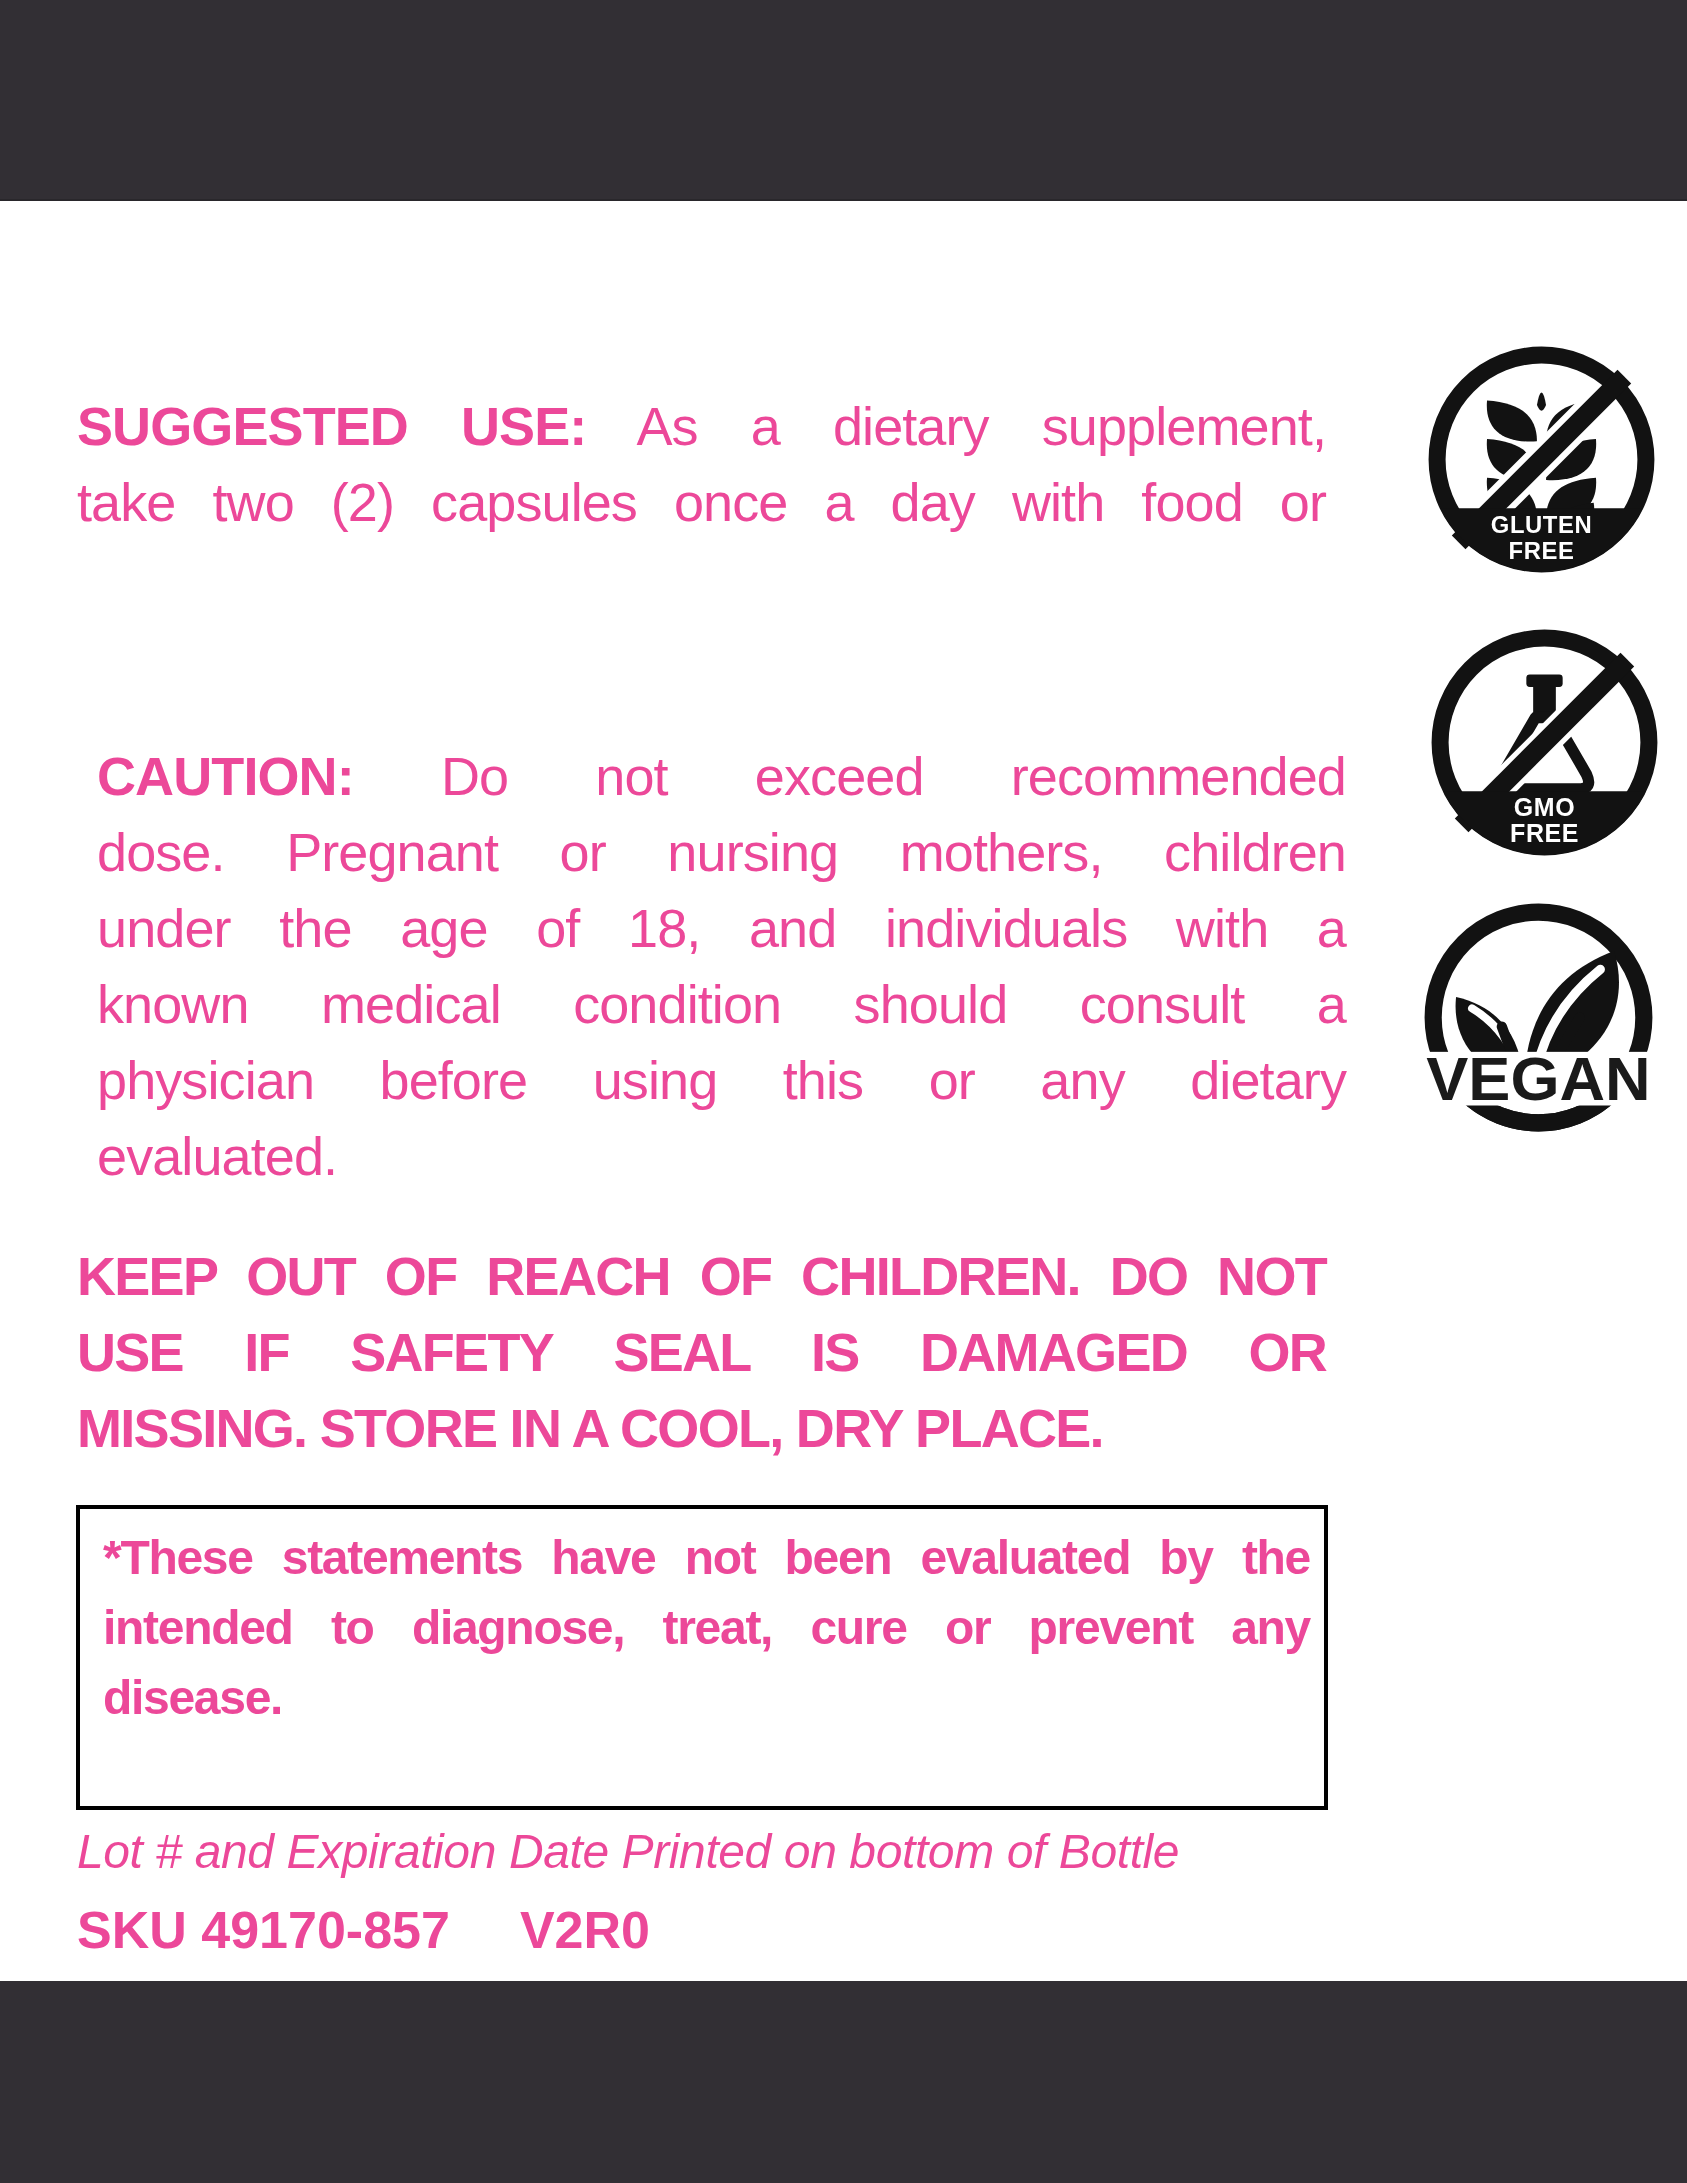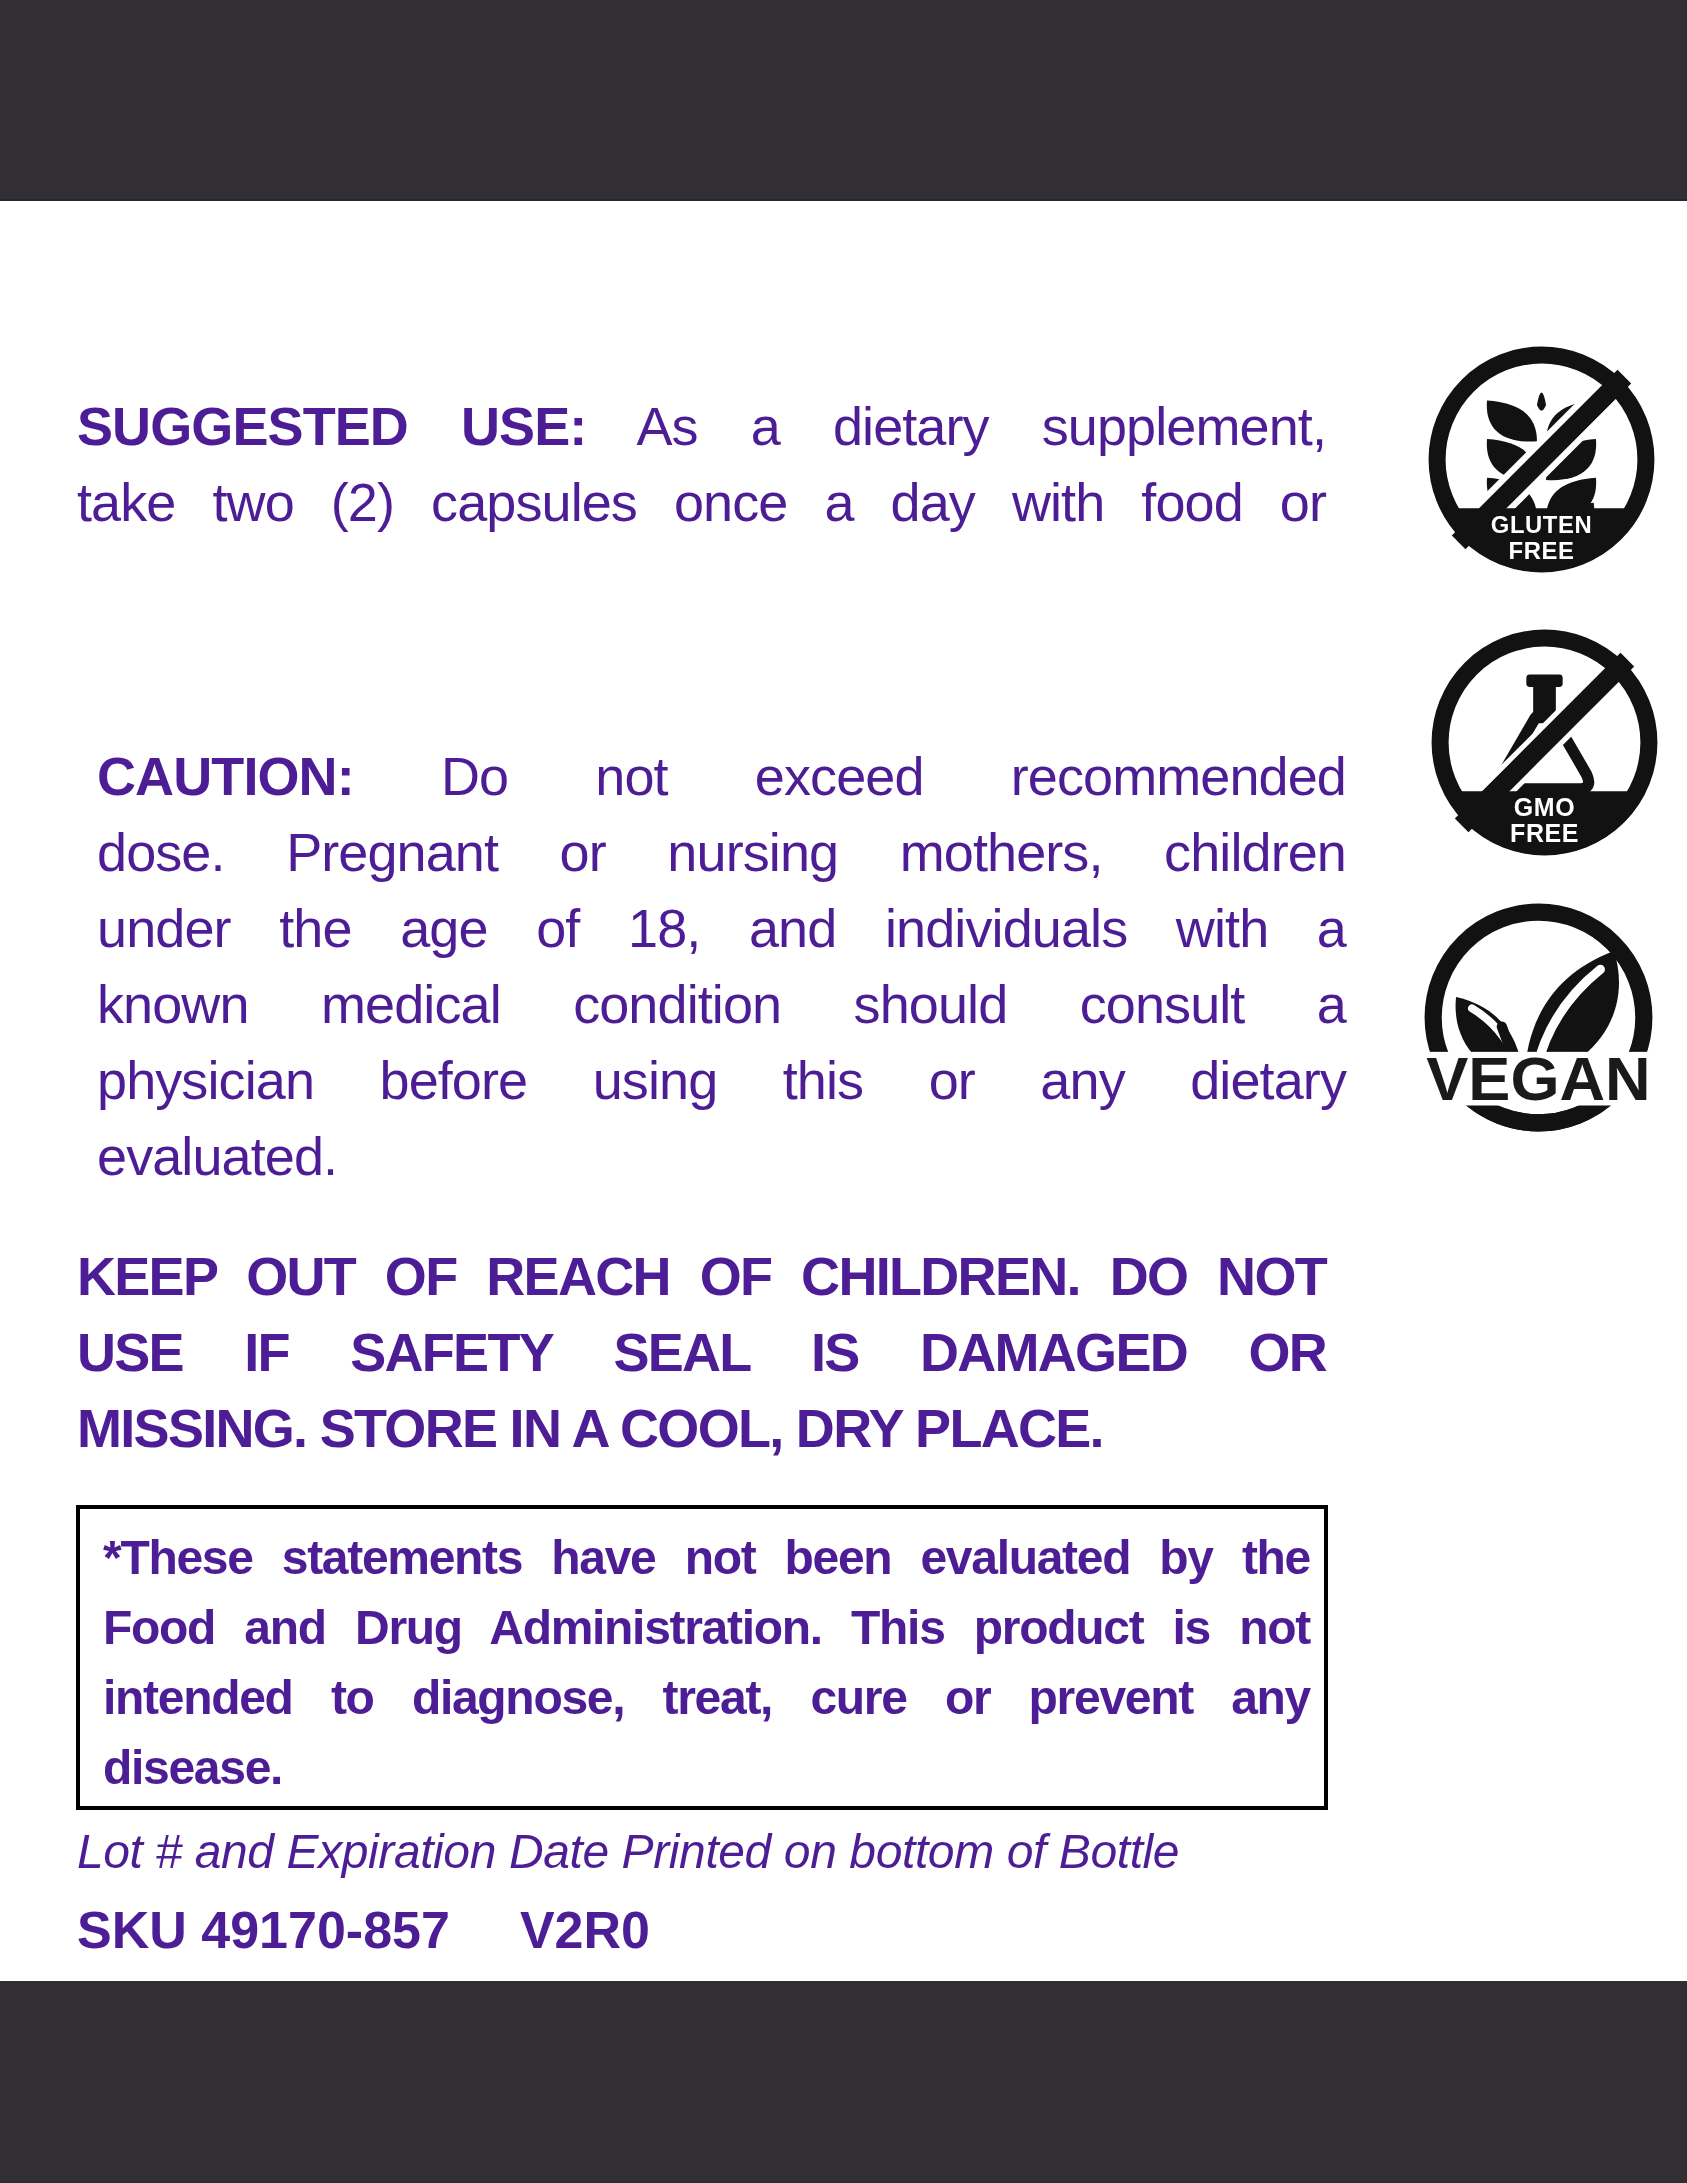--- a/index.html
+++ b/index.html
@@ -1,21 +1,21 @@
 <!DOCTYPE html>
 <html style="font-size:14px"><head>
 <meta charset="utf-8">
 <style>
   html,body{margin:0;padding:0;background:#888;}
   #label{
     position:relative;
     width:1687px;height:2184px;
     background:#ffffff;
     font-family:"Liberation Sans","DejaVu Sans",sans-serif;
-    color:#4c1d95;
+    color:#ec4899;
     overflow:hidden;
   }
   .bar{position:absolute;left:0;width:1687px;background:#322F34;}
   #top-bar{top:0;height:199px;border-bottom:2.6px solid #29272b;}
   #bottom-bar{top:1981px;height:203px;}
   .copy{position:absolute;left:77px;width:1249px;}
   .ln{text-align:justify;text-align-last:justify;white-space:nowrap;}
   .ln.last{text-align-last:left;}
   .b{font-weight:700;}
   #p-suggested{top:388px;font-size:54px;line-height:76px;letter-spacing:-0.9px;}
@@ -59,21 +59,20 @@
   </div>
 
   <div id="p-keepout" class="copy">
     <div class="ln">KEEP OUT OF REACH OF CHILDREN.  DO NOT</div>
     <div class="ln">USE IF SAFETY SEAL IS  DAMAGED OR</div>
     <div class="ln last">MISSING. STORE IN A COOL, DRY PLACE.</div>
   </div>
 
   <div id="disclaimer-box">
     <div class="ln">*These statements have not been evaluated by the</div>
-    <div class="ln">Food and Drug Administration. This product is not</div>
     <div class="ln">intended to diagnose, treat, cure or prevent any</div>
     <div class="ln last">disease.</div>
   </div>
 
   <div id="lot-note" class="copy">Lot # and Expiration Date Printed on bottom of Bottle</div>
 
   <div id="sku-line" class="copy">
     <span id="sku-number">SKU 49170-857</span><span id="version-code">V2R0</span>
   </div>
 

